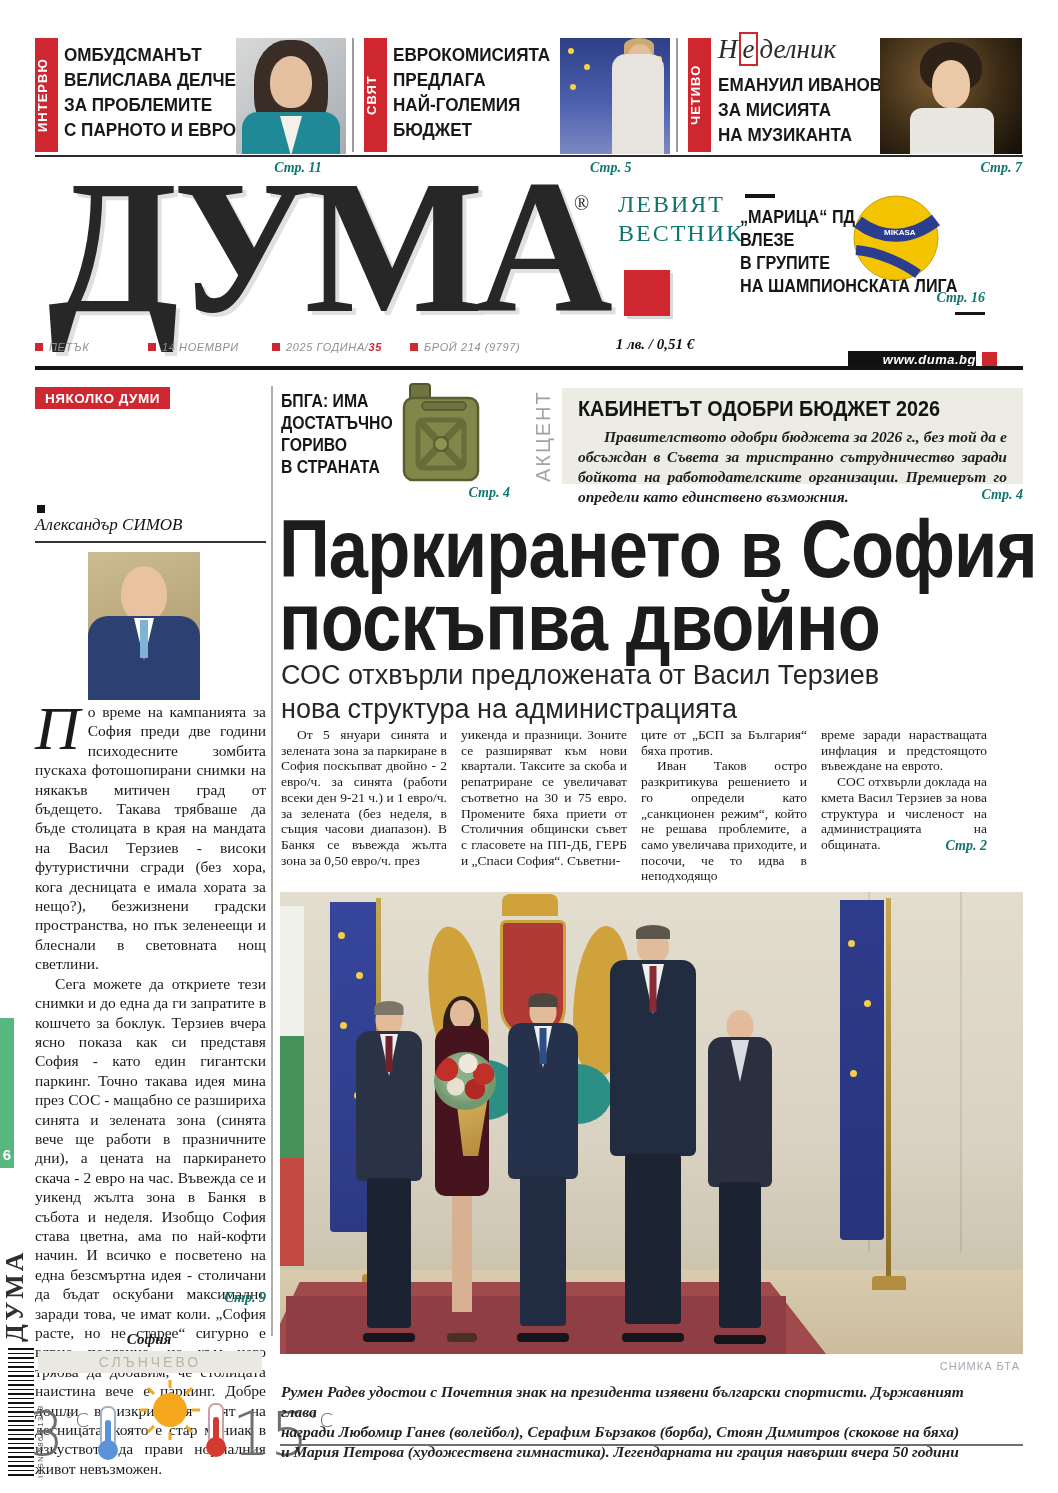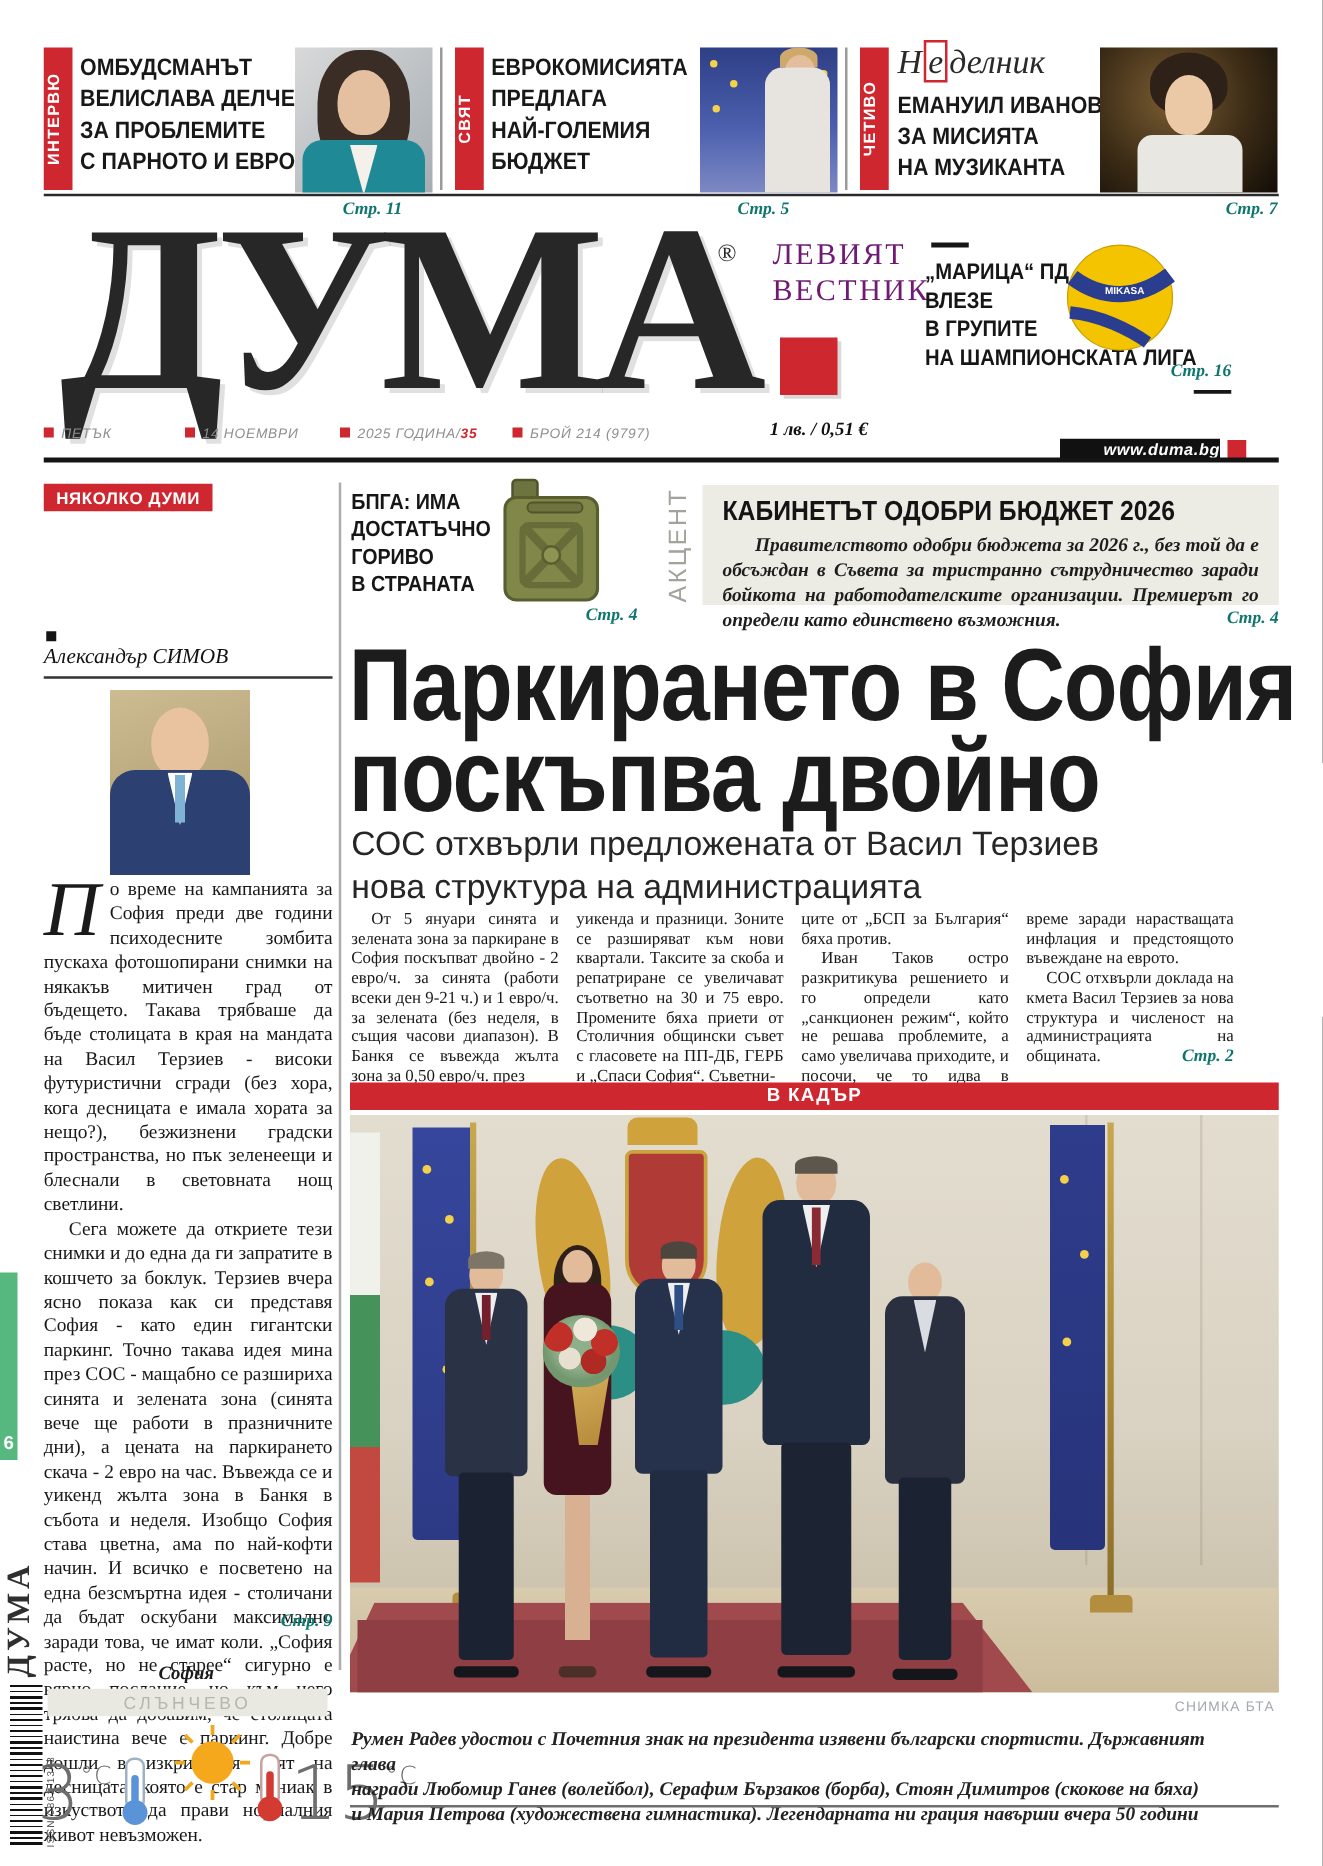--- a/index.html
+++ b/index.html
@@ -30,21 +30,21 @@
   .ph2 .fhair{position:absolute;left:64px;top:0px;width:30px;height:16px;border-radius:50% 50% 0 0;background:#cfa96c;}
   .ph3{background:radial-gradient(circle at 40% 35%,#7a5c32,#3c2c16 55%,#120d07);}
   .ph3 .hair{position:absolute;left:40px;top:4px;width:62px;height:50px;border-radius:50% 50% 42% 42%;background:#2e2118;}
   .ph3 .face{position:absolute;left:52px;top:22px;width:38px;height:48px;border-radius:50% 50% 44% 44%;background:#ecc9a6;}
   .ph3 .shirt{position:absolute;left:30px;top:70px;width:84px;height:46px;border-radius:12px 12px 0 0;background:#e9e7e2;}
 
   
   .brand{font-family:"Liberation Serif",serif;font-weight:bold;font-size:190px;line-height:1;
          letter-spacing:-8px;color:#272727;text-shadow:4px 4px 0 rgba(0,0,0,0.12);}
   .reg{font-family:"Liberation Serif",serif;font-size:20px;color:#272727;}
-  .tagline{font-family:"Liberation Serif",serif;font-size:24px;line-height:29px;letter-spacing:2px;color:#701a75;}
+  .tagline{font-family:"Liberation Serif",serif;font-size:24px;line-height:29px;letter-spacing:2px;color:#0f766e;}
   .reddot{background:#cf2730;}
   .sportline{font-weight:bold;font-size:18px;line-height:23px;white-space:nowrap;color:#161616;}
   .dash{background:#161616;}
   .webbar{background:#111;color:#fff;font-weight:bold;font-style:italic;font-size:13px;
           text-align:right;line-height:17px;letter-spacing:0.5px;}
   .dl-item{font-size:11px;color:#8f8f8f;letter-spacing:0.6px;white-space:nowrap;font-style:italic;}
   .dl-red{color:#cf2730;font-weight:bold;}
   .bullet{width:8px;height:8px;background:#cf2730;display:inline-block;margin-right:6px;}
   .price{font-family:"Liberation Serif",serif;font-weight:bold;font-style:italic;font-size:15px;color:#111;}
   .thickrule{height:4px;background:#141414;}
@@ -343,21 +343,20 @@
   <div class="abs leadcol" style="left:641px;top:727px;">
     <p>ците от „БСП за България“ бяха против.</p>
     <p class="ind">Иван Таков остро разкритикува решението и го определи като „санкционен режим“, който не решава проблемите, а само увеличава приходите, и посочи, че то идва в неподходящо</p>
   </div>
   <div class="abs leadcol" style="left:821px;top:727px;">
     <p>време заради нарастващата инфлация и предстоящото въвеждане на еврото.</p>
     <p class="ind">СОС отхвърли доклада на кмета Васил Терзиев за нова структура и численост на администрацията на общината.</p>
   </div>
   <div class="abs pageref" style="left:821px;top:838px;width:166px;text-align:right;">Стр. 2</div>
 
-  <div class="abs framebanner" style="left:280px;top:866px;width:743px;height:22px;">В КАДЪР</div>
 
   <div class="abs photo" style="left:280px;top:892px;width:743px;height:462px;">
     <div class="wallline" style="left:588px;"></div>
     <div class="wallline" style="left:680px;"></div>
     <div class="floor" style="left:0;bottom:0;width:743px;height:84px;"></div>
     <div class="bgflag"></div>
 
     <div class="euflag" style="left:50px;top:10px;width:46px;height:330px;">
       <div class="es" style="left:8px;top:30px;"></div>
       <div class="es" style="left:26px;top:70px;"></div>

